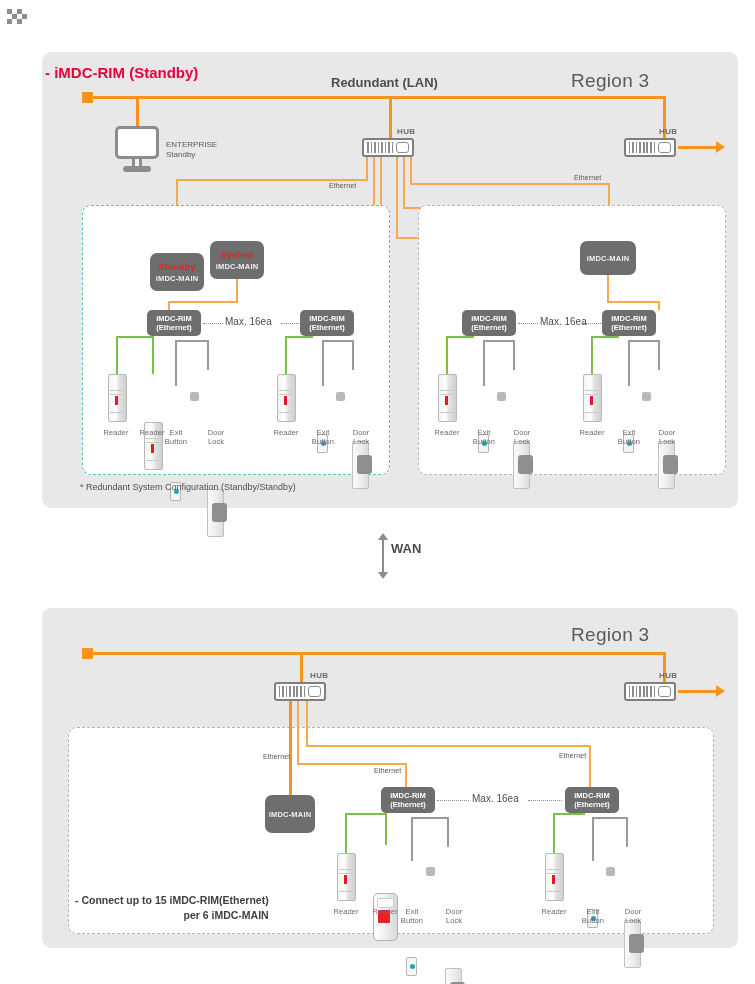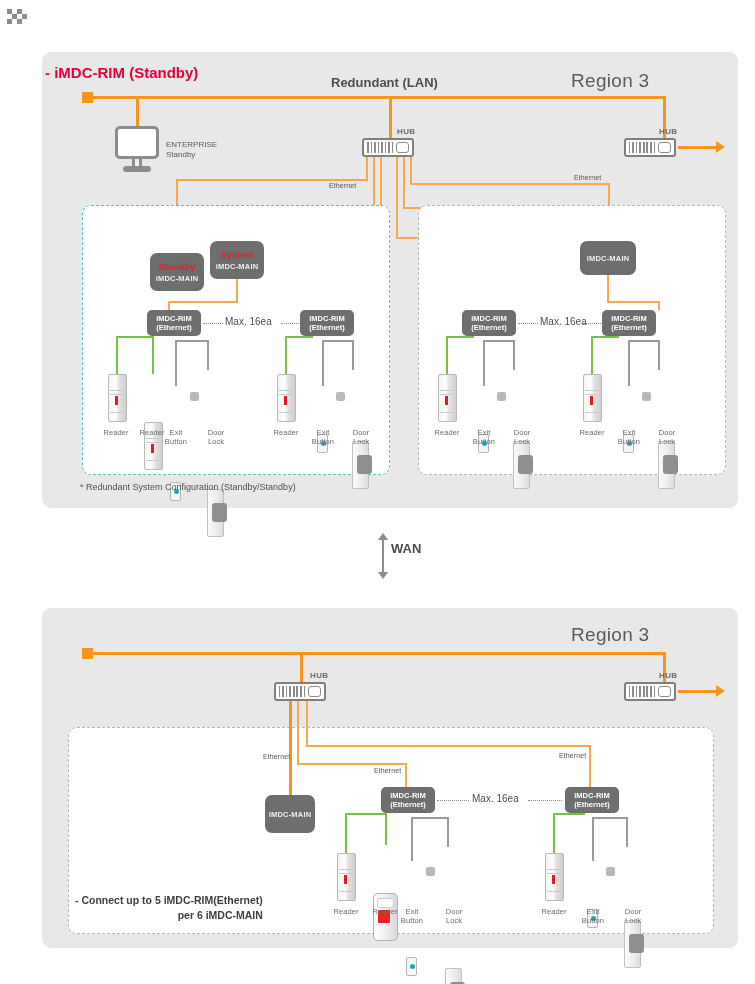--- a/index.html
+++ b/index.html
@@ -499,15 +499,15 @@
   </div>
 
   <div class="abs dev-cap" style="left:-1px;top:94px;width:30px;">Reader</div>
   <div class="abs dev-cap" style="left:38px;top:94px;width:30px;">Exit</div>
   <div class="abs dev-cap" style="left:38px;top:103px;width:30px;">Button</div>
   <div class="abs dev-cap" style="left:78px;top:94px;width:30px;">Door</div>
   <div class="abs dev-cap" style="left:78px;top:103px;width:30px;">Lock</div>
 </div>
 
 <div class="abs" id="note-connect">
-  <div>- Connect up to 5 iMDC-RIM(Ethernet)</div>
+  <div>- Connect up to 15 iMDC-RIM(Ethernet)</div>
   <div style="text-align:right;">per 6 iMDC-MAIN</div>
 </div>
 
 </body></html>

